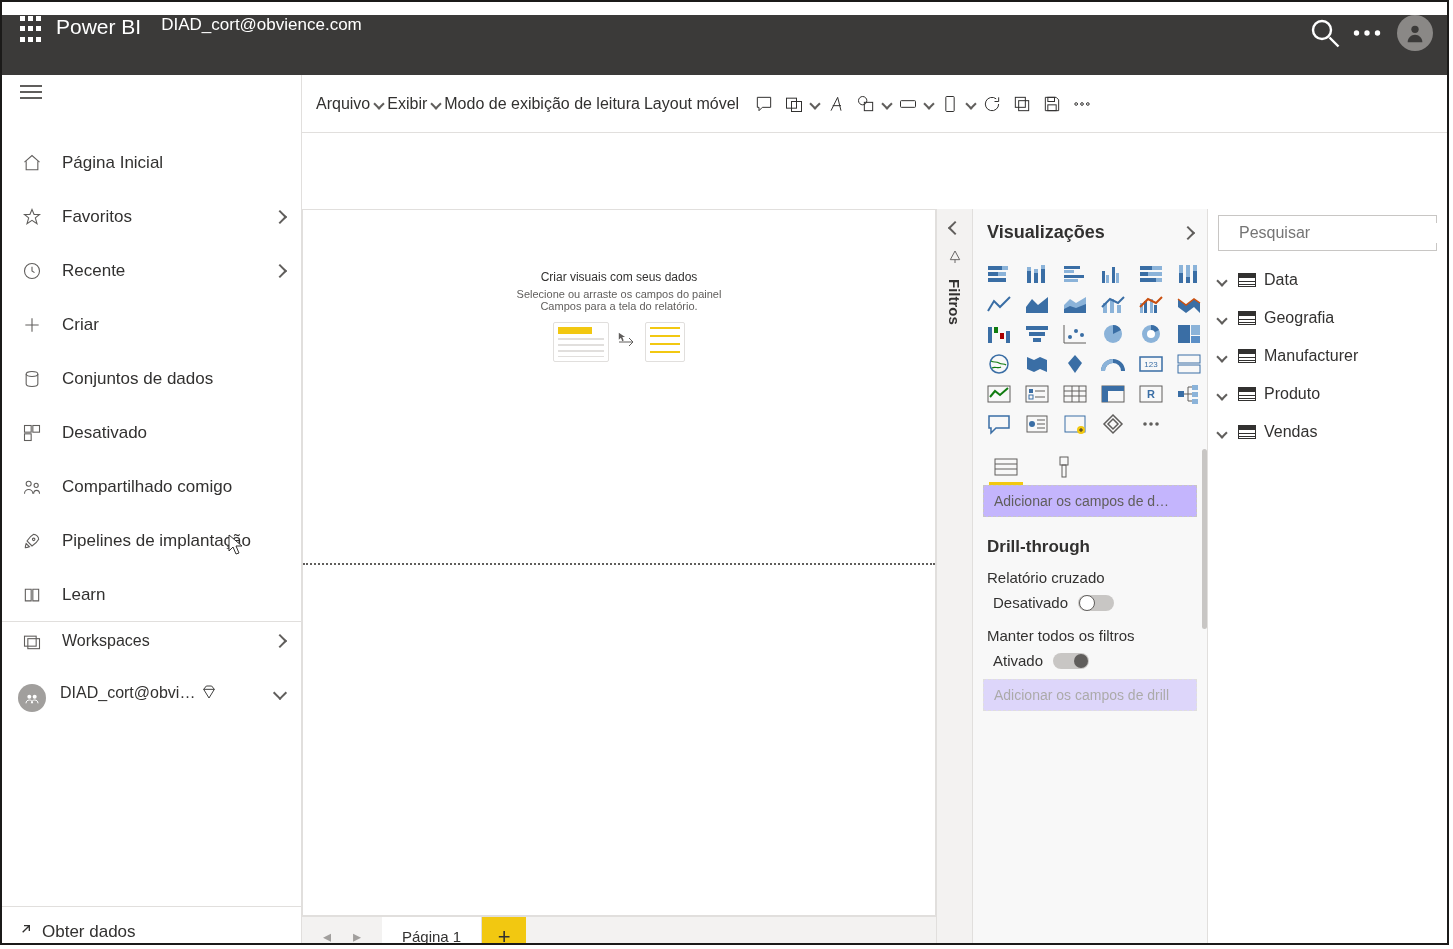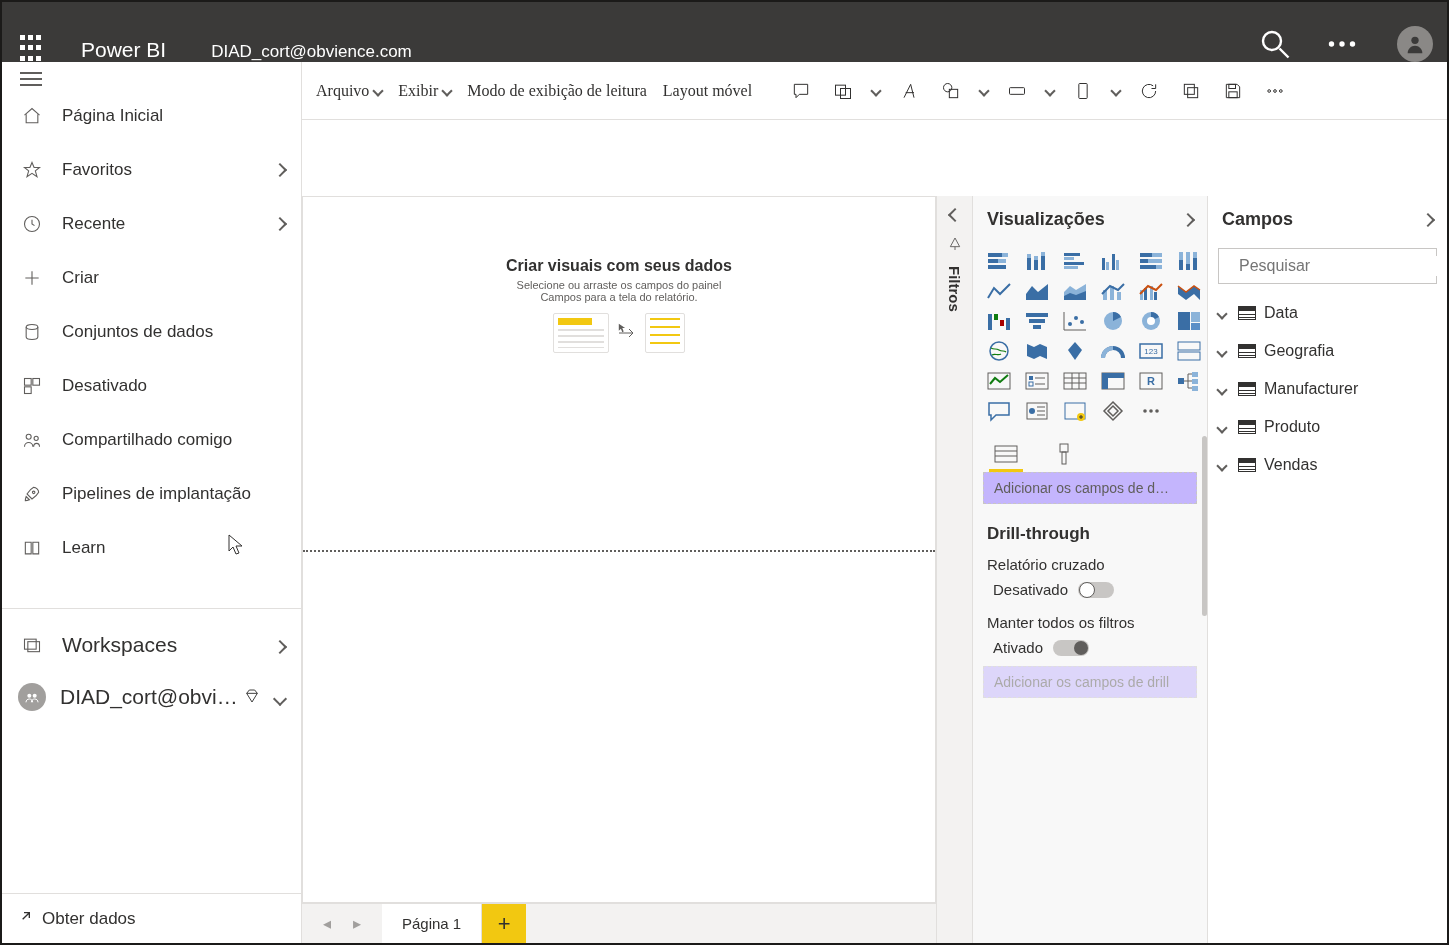--- a/index.html
+++ b/index.html
@@ -10,57 +10,57 @@
     --text:#323130;
     --text-muted:#605e5c;
     --hover:#f3f2f1;
     --accent:#f2c811;
     --chevron:#605e5c;
   }
   *{box-sizing:border-box;}
   body{margin:0;font-family:"Segoe UI",Arial,Helvetica,sans-serif;color:var(--text);background:#ffffff; width:1453px; height:949px; overflow:hidden;}
   .frame{border:2px solid #1b1a19; width:1449px; height:945px; position:relative; overflow:hidden;}
   
-  .topbar{height:60px;background:var(--header-bg);color:var(--header-fg);display:flex;align-items:flex-end;padding:0 14px; gap:31px;}
+  .topbar{height:60px;background:var(--header-bg);color:var(--header-fg);display:flex;align-items:flex-start;padding:0 14px; gap:6px;margin-top:13px;}
   .waffle{width:28px;height:28px;display:flex;flex-wrap:wrap;gap:3px;align-items:center;justify-content:center;cursor:pointer;}
   .waffle span{width:5px;height:5px;background:#fff;display:block;}
   .brand{font-size:21px;font-weight:400;margin-left:6px;}
   .persona{font-size:17px;margin-left:14px;font-weight:400;}
   .topbar-spacer{flex:1;}
   .top-icon{width:36px;height:36px;display:flex;align-items:center;justify-content:center;cursor:pointer;color:#fff;}
   .avatar{width:36px;height:36px;border-radius:50%;background:#8a8886;display:flex;align-items:center;justify-content:center;margin-left:6px;}
   .avatar svg{width:22px;height:22px;fill:#3b3a39;}
   
   .body{display:flex;height:calc(100% - 60px);}
   .sidebar{width:300px;border-right:1px solid var(--border);display:flex;flex-direction:column;}
   .hamburger{height:34px;display:flex;align-items:center;padding-left:18px;border-bottom:0;}
   .hamline{width:22px;height:2px;background:#605e5c;box-shadow:0 -6px 0 #605e5c,0 6px 0 #605e5c;}
   .nav{padding:10px 0 6px 0;flex:0 0 auto;}
-  .nav-item{height:54px;display:flex;align-items:flex-start;padding:0 16px;cursor:pointer;color:var(--text);font-size:17px;}
+  .nav-item{height:54px;display:flex;align-items:flex-end;padding:0 16px;cursor:pointer;color:var(--text);font-size:17px;}
   .nav-item .ico{width:28px;display:flex;align-items:center;justify-content:center;margin-right:16px;}
   .nav-item .ico svg{width:20px;height:20px;stroke:#605e5c;fill:none;stroke-width:1.3;}
   .nav-item .chev{margin-left:auto;color:var(--chevron);}
   .nav-group-sep{height:1px;background:var(--border);margin:10px 0;}
-  .ws-item{height:52px;display:flex;align-items:center;padding:0 16px;cursor:pointer;font-size:21px;}
+  .ws-item{height:52px;display:flex;padding:0 16px;cursor:pointer;font-size:16px;}
   .ws-badge{width:28px;height:28px;border-radius:50%;background:#a19f9d;display:flex;align-items:center;justify-content:center;margin-right:14px;}
   .ws-badge svg{width:16px;height:16px;fill:#fff;}
   .sidebar-bottom{margin-top:auto;height:50px;display:flex;align-items:center;padding:0 16px;border-top:1px solid var(--border);font-size:17px;cursor:pointer;}
   .sidebar-bottom .arrow{margin-right:8px;}
   
   .main{flex:1;display:flex;flex-direction:column;min-width:0;}
-  .ribbon{height:58px;border-bottom:1px solid var(--border);display:flex;align-items:center;padding:0 14px;gap:16px;color:var(--text);font-size:16px;font-family:Liberation Serif, serif;}
+  .ribbon{height:58px;border-bottom:1px solid var(--border);display:flex;align-items:center;padding:0 14px;gap:4px;color:var(--text);font-size:16px;}
   .ribbon .rb{display:flex;align-items:center;gap:5px;cursor:pointer;white-space:nowrap;}
   .ribbon .rbi{width:26px;height:26px;display:flex;align-items:center;justify-content:center;cursor:pointer;}
   .ribbon svg{width:20px;height:20px;stroke:#323130;fill:none;stroke-width:1.2;}
   .workarea{flex:1;display:flex;min-height:0;}
   .canvas-col{flex:1;display:flex;flex-direction:column;min-width:0;}
   .canvas-spacer{height:76px;}
   .canvas{flex:1;background:#ffffff;border:1px solid var(--border);margin:0;position:relative;overflow:hidden;}
   .canvas-empty{position:absolute;top:60px;left:50%;transform:translateX(-50%);text-align:center;font-size:11px;color:var(--text-muted);width:260px;}
-  .canvas-empty .t1{font-size:16px;color:var(--text);margin-bottom:4px;font-weight:bold;}
+  .canvas-empty .t1{font-size:12px;color:var(--text);margin-bottom:4px;}
   .canvas-empty .illus{margin-top:10px;display:flex;gap:8px;justify-content:center;}
   .illus-box{width:56px;height:40px;border:1px solid #e1dfdd;border-radius:2px;background:#fff;position:relative;}
   .illus-box.l::before{content:"";position:absolute;left:4px;top:4px;width:34px;height:7px;background:var(--accent);}
   .illus-box.l::after{content:"";position:absolute;left:4px;top:15px;right:4px;bottom:4px;background:repeating-linear-gradient(to bottom,#e1dfdd 0 2px,transparent 2px 6px);}
   .illus-box.r{width:40px;}
   .illus-box.r::after{content:"";position:absolute;left:4px;top:4px;right:4px;bottom:4px;background:repeating-linear-gradient(to bottom,var(--accent) 0 2px,transparent 2px 8px);}
   .dashed{position:absolute;left:0;right:0;top:50%;border-top:2px dotted #605e5c;}
   .tabstrip{height:40px;background:#f3f2f1;display:flex;align-items:stretch;border-top:1px solid var(--border);}
   .tab-nav{width:50px;display:flex;align-items:center;justify-content:center;color:#a19f9d;}
   .tab{padding:0 20px;display:flex;align-items:center;background:#fff;border-right:1px solid var(--border);cursor:pointer;font-size:15px;}
@@ -690,24 +690,20 @@
           <div class="toggle-row">
             <span>Ativado</span>
             <div class="toggle on"></div>
           </div>
           <div class="drophint" style="opacity:.5">Adicionar os campos de drill</div>
 
           <div class="pane-scrollthumb"></div>
         </div>
 
         <div class="fields">
-          <div class="pane-h">
-            <span>Campos</span>
-            <span class="chev"><span class="chev-r"></span></span>
-          </div>
           <div class="search">
             <svg width="18" height="18" viewBox="0 0 24 24" fill="none" stroke="#605e5c" stroke-width="1.8">
                 <circle cx="10" cy="10" r="6"></circle>
                 <line x1="15" y1="15" x2="21" y2="21"></line>
               </svg>
             <input type="text" placeholder="Pesquisar" style="">
           </div>
           <div class="fld">
               <span class="caret"><span class="chev-d" style="padding:3px"></span></span>
               <span class="tbl"></span>

